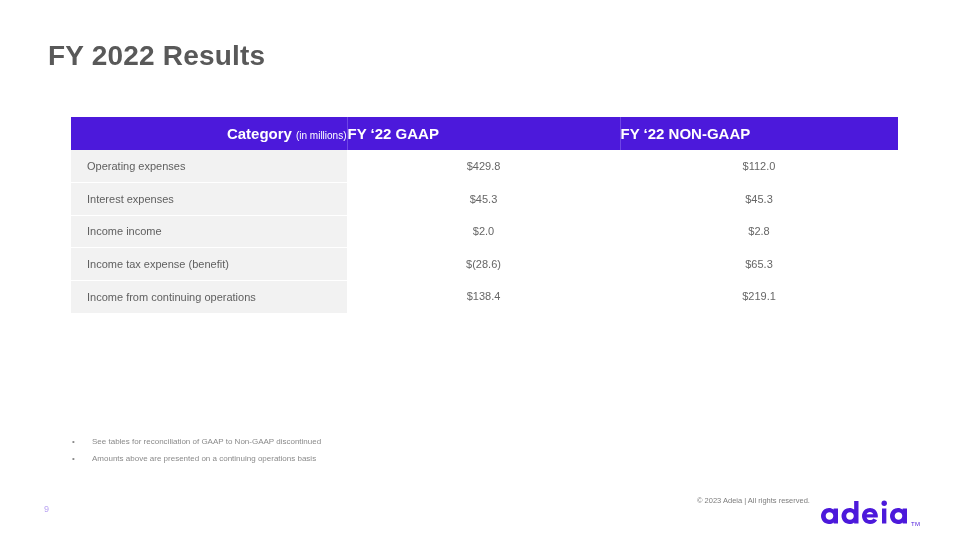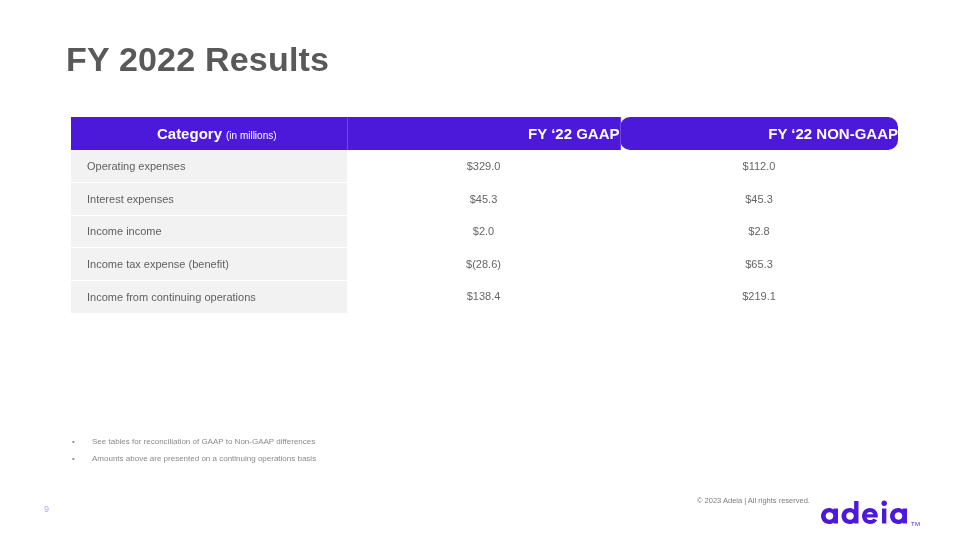--- a/index.html
+++ b/index.html
@@ -17,23 +17,23 @@
 
   .slide {
     position: absolute;
     inset: 0;
     background: #ffffff;
   }
 
   
   .slide-title {
     position: absolute;
-    left: 66px;
+    left: 48px;
     top: 40px;
-    font-size: 34px;
+    font-size: 28px;
     font-weight: bold;
     color: #595959;
     letter-spacing: 0.2px;
     white-space: nowrap;
   }
 
   
   .table-wrap {
     position: absolute;
     left: 71px;
@@ -55,29 +55,29 @@
     background: #4c19db;
     color: #ffffff;
     height: 33px;
     padding: 0;
     vertical-align: middle;
     font-weight: bold;
     font-size: 15px;
     box-sizing: border-box;
   }
   thead th.th-cat {
-    text-align: center;
+    text-align: right;
     padding-left: 16px;
     border-right: 1px solid #6f45e6;
   }
   thead th.th-num {
-    text-align: right;
+    text-align: left;
     border-right: 1px solid #6f45e6;
   }
-  thead th.th-last { border-right: none; border-radius: 10px; }
+  thead th.th-last { border-right: none; }
 
   .th-cat .cat-main {
     font-size: 15px;
     font-weight: bold;
   }
   .th-cat .cat-sub {
     font-size: 10px;
     font-weight: normal;
     margin-left: 4px;
   }
@@ -181,21 +181,21 @@
           <th class="th-cat">
             <span class="cat-main">Category</span><span class="cat-sub">(in millions)</span>
           </th>
           <th class="th-num">FY ‘22 GAAP</th>
           <th class="th-num th-last">FY ‘22 NON-GAAP</th>
         </tr>
       </thead>
       <tbody>
         <tr>
           <td class="cell-cat">Operating expenses</td>
-          <td class="cell-num">$329.0</td>
+          <td class="cell-num">$429.8</td>
           <td class="cell-num">$112.0</td>
         </tr>
         <tr>
           <td class="cell-cat">Interest expenses</td>
           <td class="cell-num">$45.3</td>
           <td class="cell-num">$45.3</td>
         </tr>
         <tr>
           <td class="cell-cat">Income income</td>
           <td class="cell-num">$2.0</td>
@@ -211,21 +211,21 @@
           <td class="cell-num">$138.4</td>
           <td class="cell-num">$219.1</td>
         </tr>
       </tbody>
     </table>
   </div>
 
   <div class="footnotes">
     <div class="footnote">
       <span class="bullet">•</span>
-      <span>See tables for reconciliation of GAAP to Non-GAAP differences</span>
+      <span>See tables for reconciliation of GAAP to Non-GAAP discontinued</span>
     </div>
     <div class="footnote">
       <span class="bullet">•</span>
       <span>Amounts above are presented on a continuing operations basis</span>
     </div>
   </div>
 
   <div class="page-number">9</div>
 
   <div class="copyright">© 2023 Adeia | All rights reserved.</div>

